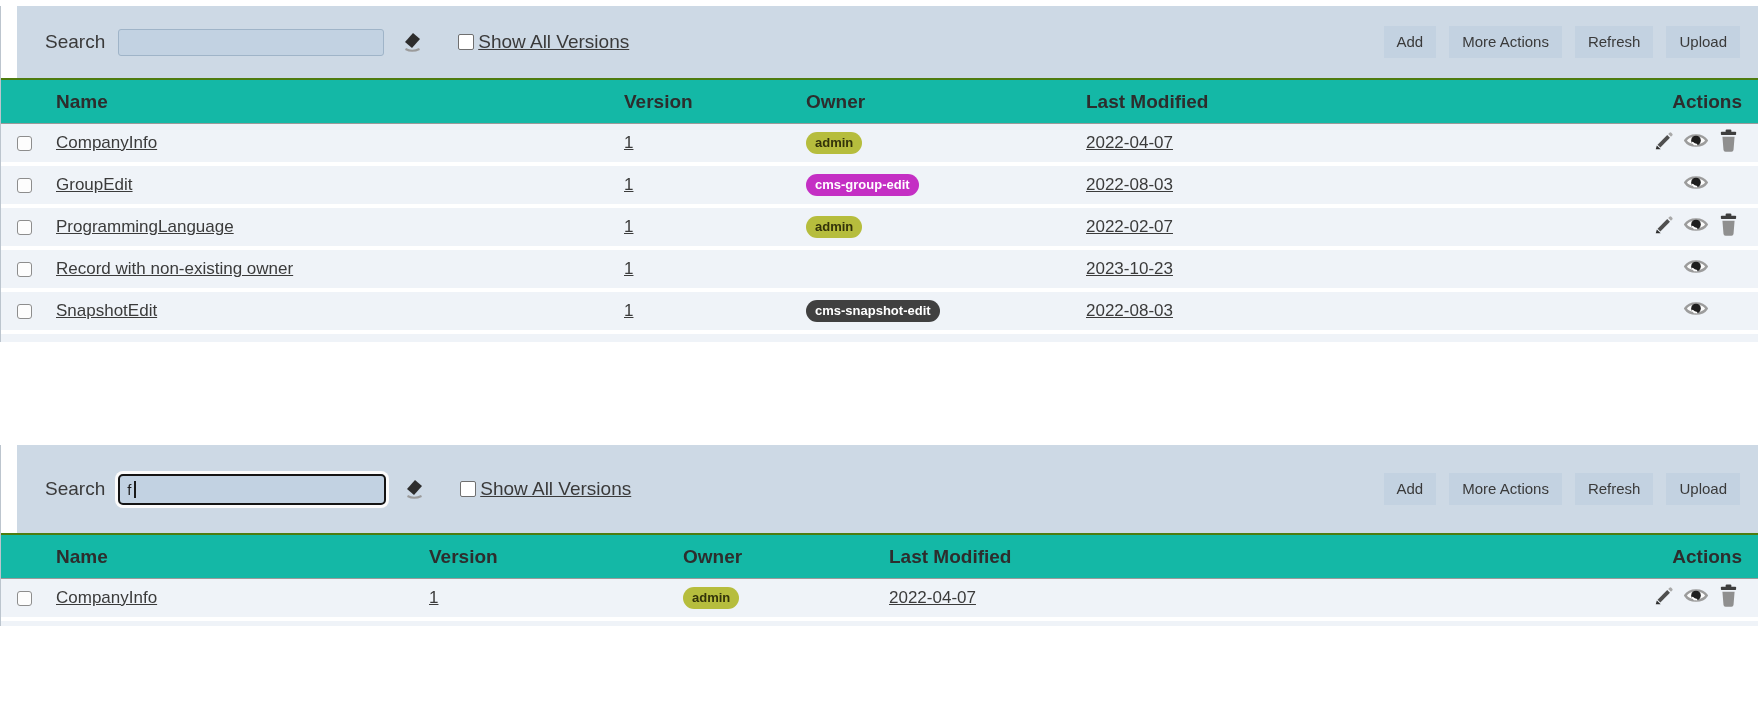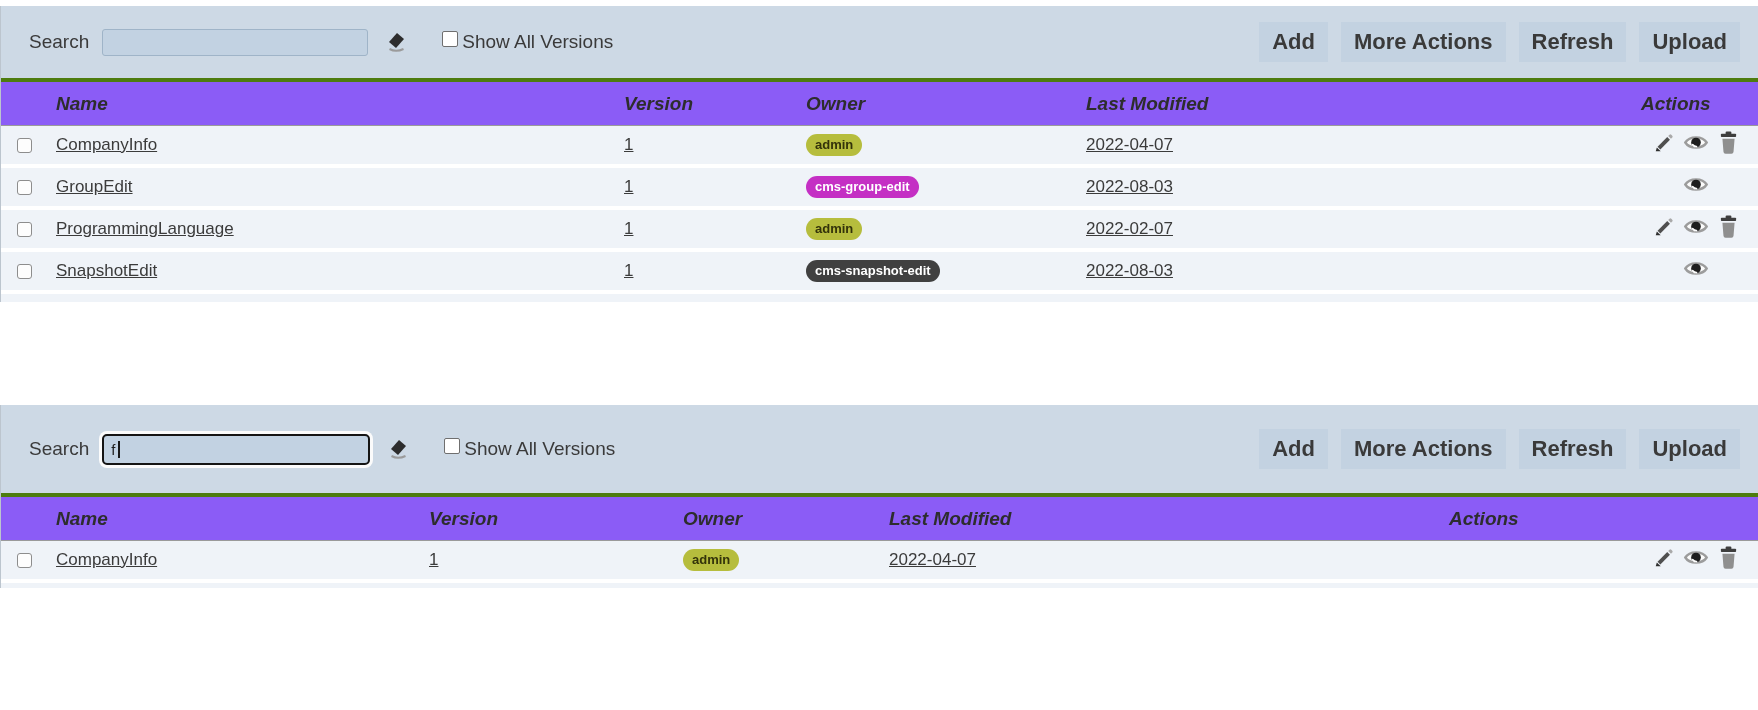--- a/index.html
+++ b/index.html
@@ -9,61 +9,61 @@
     color:#3b3b3b;
   }
   .panel{border-left:1px solid #bcc5ce;}
   .panel1{margin-top:6px;}
   .panel2{margin-top:103px;}
 
   
   .toolbar{
     background:#cdd9e5;height:72px;
     display:flex;align-items:center;
-    padding:0 18px 0 28px;box-sizing:border-box;
+    padding:0 18px 0 28px;box-sizing:border-box;margin-left:16px;
   }
   .toolbar.tall{height:88px;}
   .search-label{font-size:19px;color:#3a3a3a;}
   .search-wrap{position:relative;margin-left:13px;display:flex;align-items:center;}
   .search-input{
     width:250px;height:25px;background:#c2d2e2;
     border:1px solid #9fb4c8;border-radius:3px;
     font-family:inherit;font-size:15px;color:#1d1d1d;
     padding:0 7px;outline:none;box-sizing:content-box;
   }
   .search-input.focused{
     border:2px solid #141414;border-radius:5px;
     box-shadow:0 0 0 3px #fbfbfb;
     height:27px;
   }
   .caret{
     position:absolute;left:16px;top:7px;width:1.5px;height:17px;background:#1a1a1a;
   }
   .eraser-btn{margin-left:15px;width:26px;height:26px;display:flex;align-items:center;justify-content:center;cursor:pointer;background:none;border:none;padding:0;}
-  .sav{margin-left:33px;display:flex;}
+  .sav{margin-left:33px;display:flex;align-items:center;text-decoration:underline;}
   .sav input[type=checkbox]{
     appearance:none;-webkit-appearance:none;
     width:16px;height:16px;background:#ffffff;border:1.5px solid #6f6f6f;
     border-radius:2px;margin:0 4px 0 0;cursor:pointer;
   }
   .sav label{font-size:19px;color:#3a3a3a;cursor:pointer;}
   .btns{margin-left:auto;display:flex;gap:13px;}
   .tbtn{
     background:#c3d2e1;border:none;cursor:pointer;
-    font-family:inherit;font-size:22px;color:#3a3a3a;
-    padding:8px 13px;line-height:1.1;font-weight:bold;
+    font-family:inherit;font-size:15px;color:#3a3a3a;
+    padding:8px 13px;line-height:1.1;
   }
 
   
   table{width:100%;border-collapse:collapse;table-layout:fixed;}
-  thead tr{background:#8b5cf6;border-top:4px solid #4d7c0f;border-bottom:1px solid #9a9a9a;font-style:italic;}
+  thead tr{background:#14b8a6;border-top:2px solid #4d7c0f;border-bottom:1px solid #9a9a9a;}
   th{font-size:19px;font-weight:bold;color:#2d2d2d;text-align:left;height:43px;padding:0;}
   th.c-name{padding-left:15px;}
   th.c-owner{padding-left:7px;}
-  th.c-actions{padding-right:16px;}
+  th.c-actions{text-align:right;padding-right:16px;}
   tbody tr{background:#eff3f8;border-bottom:4px solid #ffffff;}
   td{height:38px;font-size:17px;color:#3b3b3b;padding:0;vertical-align:middle;text-decoration:underline;}
   td.c-check{padding-left:16px;}
   td.c-check input[type=checkbox]{
     appearance:none;-webkit-appearance:none;
     width:15px;height:15px;background:#fdfdfd;border:1.5px solid #8d8d8d;
     border-radius:3px;margin:0;cursor:pointer;display:block;
   }
   td.c-name{padding-left:15px;}
   td.c-owner{padding-left:7px;}
@@ -214,20 +214,42 @@
     <path d="M3.6 8 h12.8 l-1.1 13.8 a2.2 2.2 0 0 1 -2.2 2 h-6.2 a2.2 2.2 0 0 1 -2.2 -2 Z" fill="#8f8f8f"></path>
   </svg></span>
               </span>
             </span>
           </td>
         </tr>
         <tr>
           <td class="c-check">
          <input type="checkbox" style="">
           </td>
+       <td class="c-name">Record with non-existing owner</td>
+       <td class="c-version">1</td>
+       <td class="c-owner"></td>
+       <td class="c-lastmod">2023-10-23</td>
+       <td class="c-actions">
+         <span class="slots">
+              <span class="slot"></span>
+              <span class="slot">
+                <span><svg width="26" height="19" viewBox="0 0 28 20">
+    <path d="M2.5 10 C7 2.8 21 2.8 25.5 10 C21 17.2 7 17.2 2.5 10 Z" fill="#fbfbfb" stroke="#9c9c9c" stroke-width="2.6"></path>
+    <circle cx="14" cy="10" r="5.2" fill="#1e1e1e"></circle>
+    <path d="M10.5 12.5 a5 5 0 0 0 4 2" stroke="#ffffff" stroke-width="2" fill="none" stroke-linecap="round"></path>
+  </svg></span>
+              </span>
+              <span class="slot"></span>
+            </span>
+          </td>
+        </tr>
+        <tr>
+          <td class="c-check">
+         <input type="checkbox" style="">
+          </td>
        <td class="c-name">SnapshotEdit</td>
        <td class="c-version">1</td>
        <td class="c-owner"><span class="badge" style="background:#404040;color:#ffffff">cms-snapshot-edit</span></td>
        <td class="c-lastmod">2022-08-03</td>
        <td class="c-actions">
          <span class="slots">
               <span class="slot"></span>
               <span class="slot">
                 <span><svg width="26" height="19" viewBox="0 0 28 20">
     <path d="M2.5 10 C7 2.8 21 2.8 25.5 10 C21 17.2 7 17.2 2.5 10 Z" fill="#fbfbfb" stroke="#9c9c9c" stroke-width="2.6"></path>

